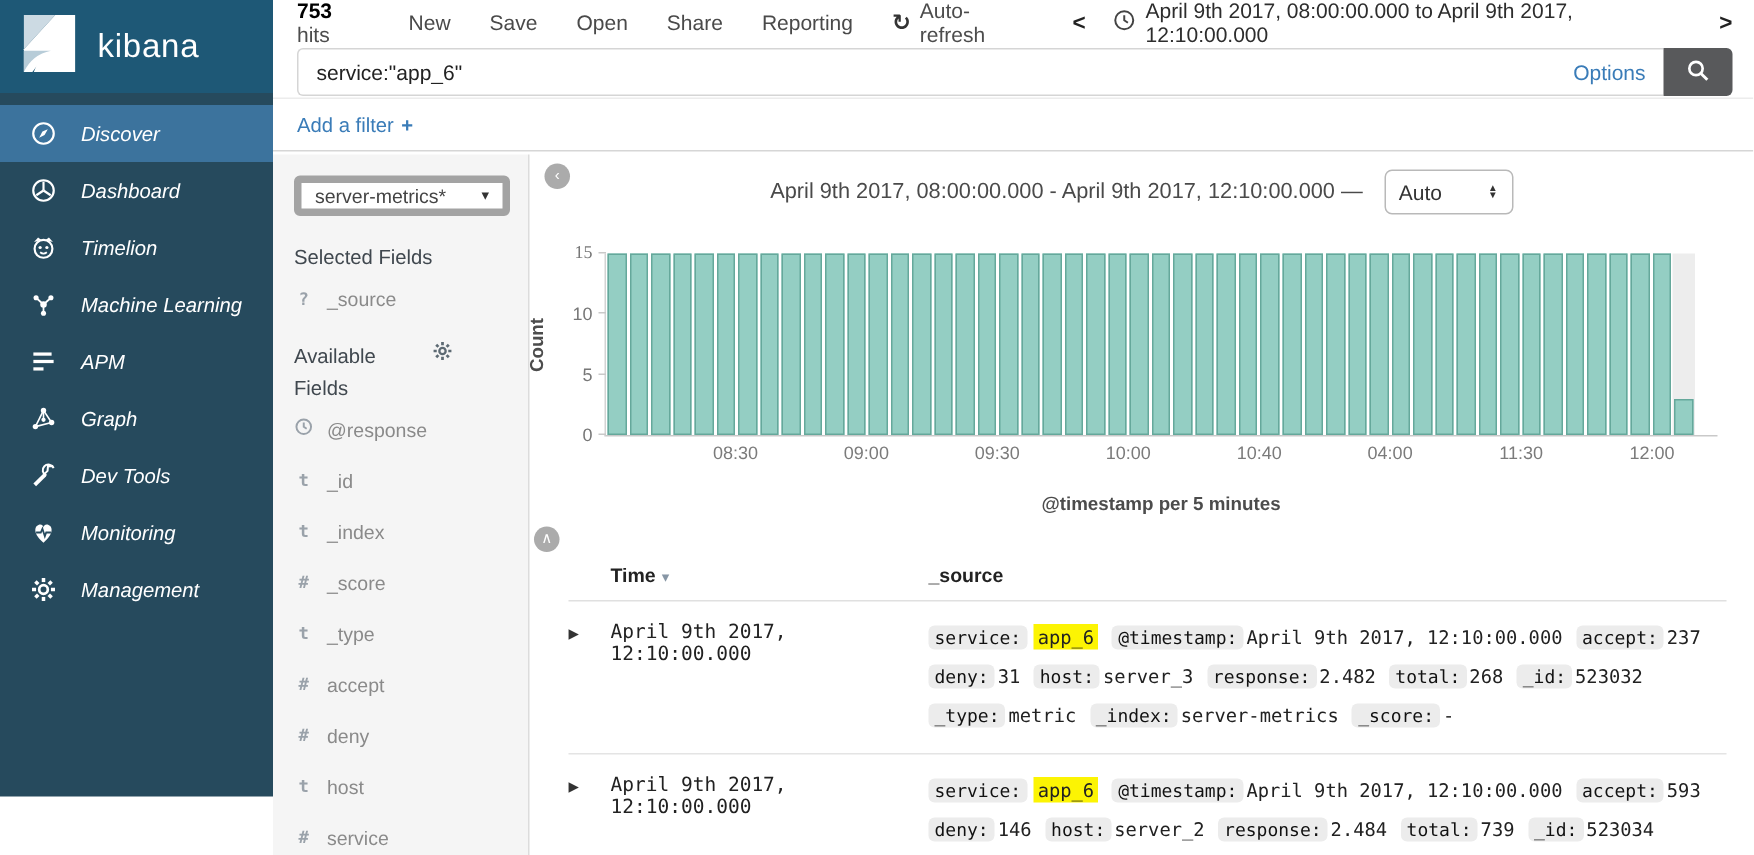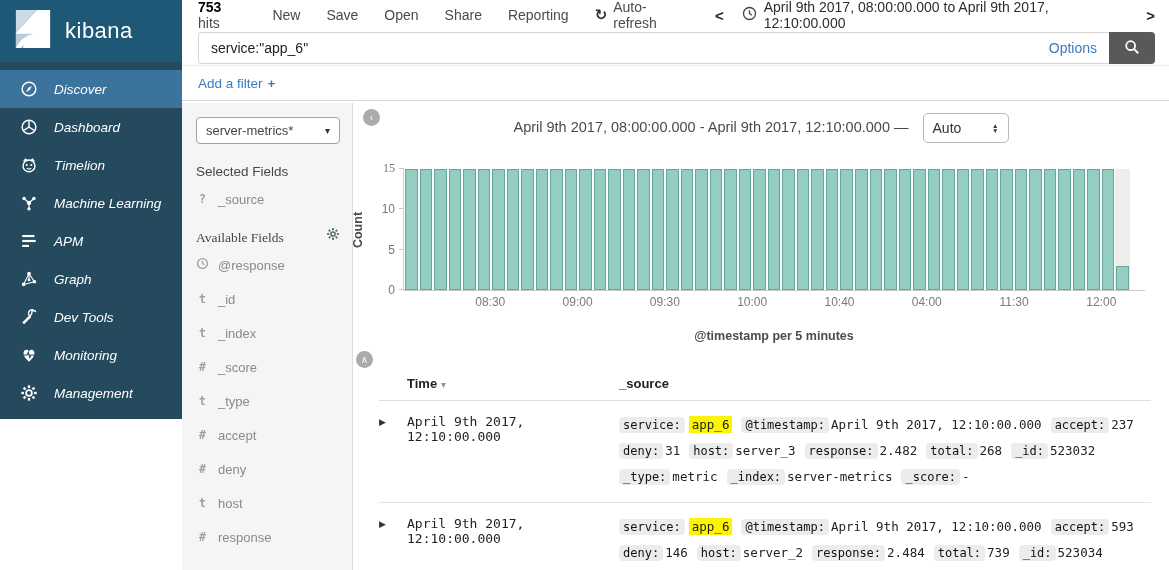--- a/index.html
+++ b/index.html
@@ -1,21 +1,21 @@
 <!DOCTYPE html>
 <html><head>
 <meta charset="utf-8">
 <style>
   * { margin:0; padding:0; box-sizing:border-box; }
   html,body { width:1169px; height:570px; overflow:hidden; background:#fff;
     font-family:"Liberation Sans","DejaVu Sans",sans-serif; }
   .app { position:relative; width:1169px; height:570px; overflow:hidden; background:#fff; }
 
   
-  .left-rail { position:absolute; left:0; top:0; width:182px; height:419px; background:#264a5d; }
+  .left-rail { position:absolute; left:0; top:0; width:182px; height:531px; background:#264a5d; }
   .logo { height:62px; background:#1e5876; display:flex; align-items:center; padding-left:14px; gap:13px; }
   .logo-text { color:#fff; font-size:22px; letter-spacing:.5px; }
   .nav-list { list-style:none; padding-top:8px; }
   .nav-item { height:38px; display:flex; align-items:center; gap:15px; padding-left:19px;
     color:#fff; font-size:13.5px; cursor:pointer;font-style:italic; }
   .nav-item.active { background:#3c739d; }
   .nav-icon { width:20px; display:flex; justify-content:center; align-items:center; }
 
   
   .workspace { position:absolute; left:182px; top:0; right:0; bottom:0; }
@@ -38,26 +38,26 @@
   .search-btn { width:46px; height:32px; background:#58595b; border:none; border-radius:0 4px 4px 0;
     display:flex; align-items:center; justify-content:center; cursor:pointer; }
   .filter-row { height:36px; margin-top:1px; border-top:1px solid #ececec; border-bottom:1px solid #d6d6d6;
     display:flex; align-items:center; padding-left:16px; font-size:13.5px; color:#3a7cb8; }
   .filter-row .plus { font-weight:bold; margin-left:5px; }
 
   
   .content { position:absolute; top:103px; left:0; right:0; bottom:0; }
   .fields-panel { position:absolute; left:0; top:0; width:170px; bottom:0; background:#f5f5f5;
     padding:14px 12px 0 14px; overflow:hidden; }
-  .index-select { background:#fff; border:1px solid #a3a3a3; border-radius:4px; height:27px;
+  .index-select { background:#fff; border:5px solid #a3a3a3; border-radius:4px; height:27px;
     display:flex; align-items:center; justify-content:space-between; padding:0 9px;
     font-size:13px; color:#444; cursor:pointer; }
   .index-caret { font-size:10px; color:#333; }
   .fp-header { font-size:13.5px; color:#40484f; margin-top:17px; line-height:21px; }
-  .fp-header-row { display:flex; justify-content:space-between; align-items:flex-start; margin-top:14px;font-family:Liberation Serif, serif; }
+  .fp-header-row { display:flex; justify-content:flex-start; align-items:flex-start; margin-top:14px; }
   .fp-header-row .fp-header { margin-top:0; max-width:92px; }
   .field-list { list-style:none; }
   .field-item { height:34px; display:flex; align-items:center; gap:9px; cursor:pointer; }
   .field-item.sel { height:28px; margin-top:3px; }
   .ftype { width:13px; text-align:center; font-family:"DejaVu Sans Mono",monospace;
     font-weight:bold; font-size:11.5px; color:#9aa2aa; }
   .fname { font-size:13px; color:#8a8a8a; }
 
   
   .main { position:absolute; left:170px; top:0; right:0; bottom:0; background:#fff;
@@ -343,21 +343,21 @@
             <li class="field-item">
               <span class="ftype">#</span>
               <span class="fname">deny</span>
             </li>
             <li class="field-item">
               <span class="ftype">t</span>
               <span class="fname">host</span>
             </li>
             <li class="field-item">
               <span class="ftype">#</span>
-              <span class="fname">response</span>
+              <span class="fname">service</span>
             </li>
           </ul>
       </div>
 
       <div class="main">
         <div class="circle-btn collapse-left">‹</div>
 
         <div class="chart-header">
           <span>April 9th 2017, 08:00:00.000 - April 9th 2017, 12:10:00.000 —</span>
           <span class="interval-select">

